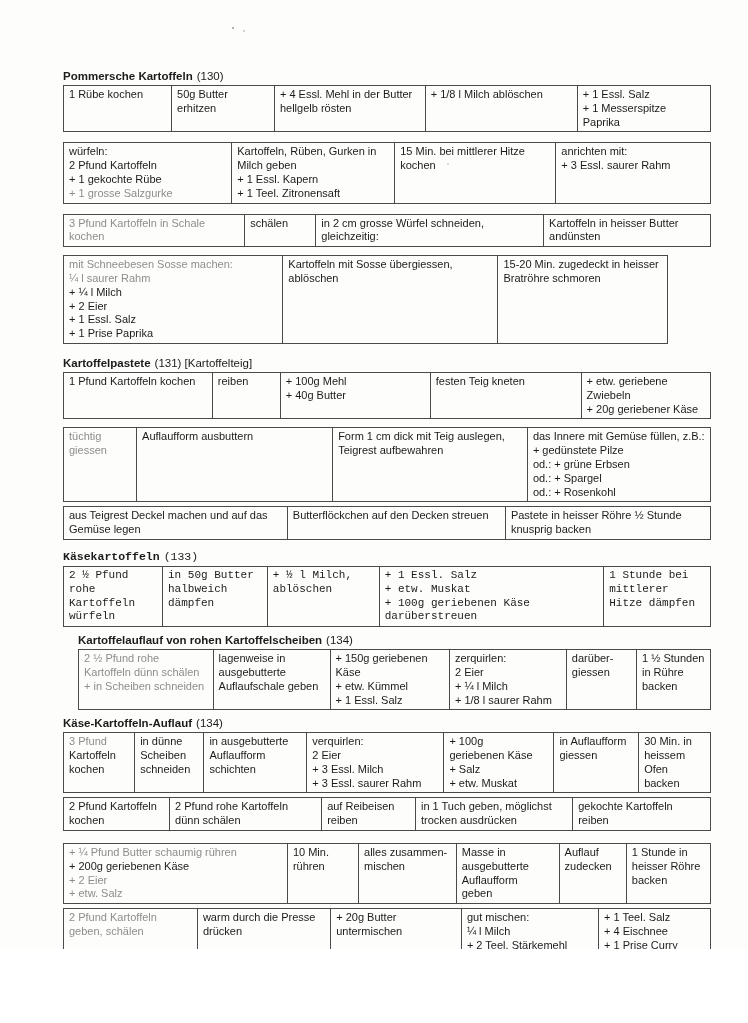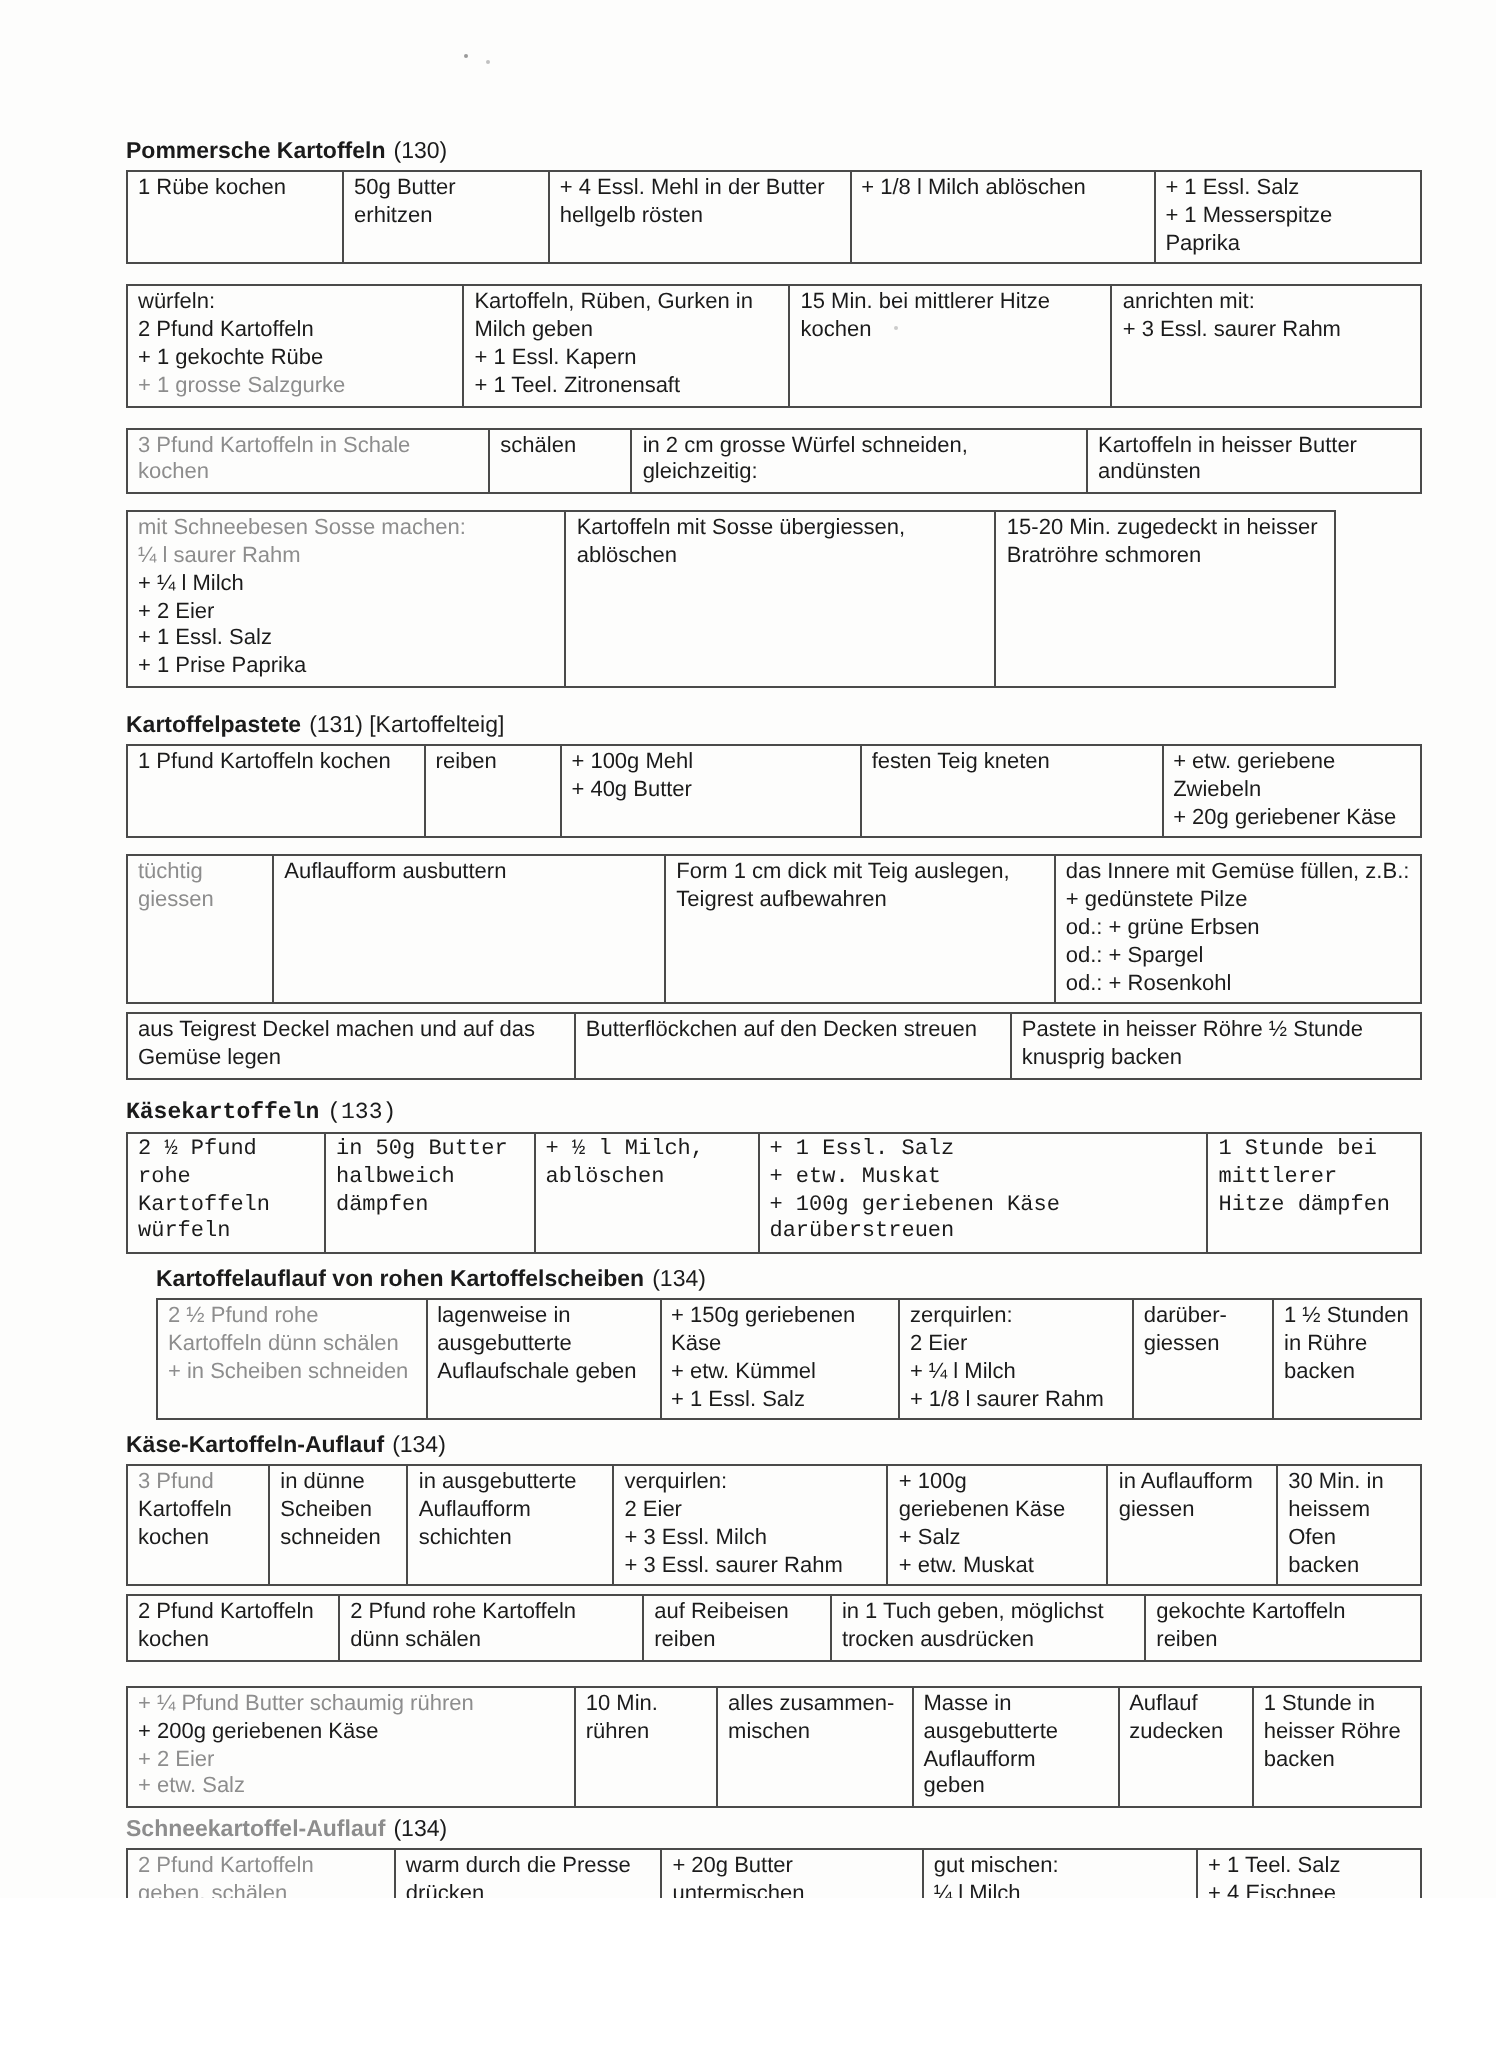--- a/index.html
+++ b/index.html
@@ -377,21 +377,20 @@
               <td class="plain">Auflauf
 zudecken</td>
               <td class="plain">1 Stunde in
 heisser Röhre
 backen</td>
             </tr>
           </tbody>
         </table>
       </div>
       <div class="section" style="margin-top: 4px;">
-        <div class="heading"><span class="hname faded">Schneekartoffel-Auflauf</span><span class="href">(134)</span></div>
         <table class="rt" style="width: 100%; margin-top: 0px;">
           <colgroup>
             <col style="width: 20.7%;">
             <col style="width: 20.6%;">
             <col style="width: 20.2%;">
             <col style="width: 21.2%;">
             <col style="width: 17.3%;">
           </colgroup>
           <tbody>
             <tr>

